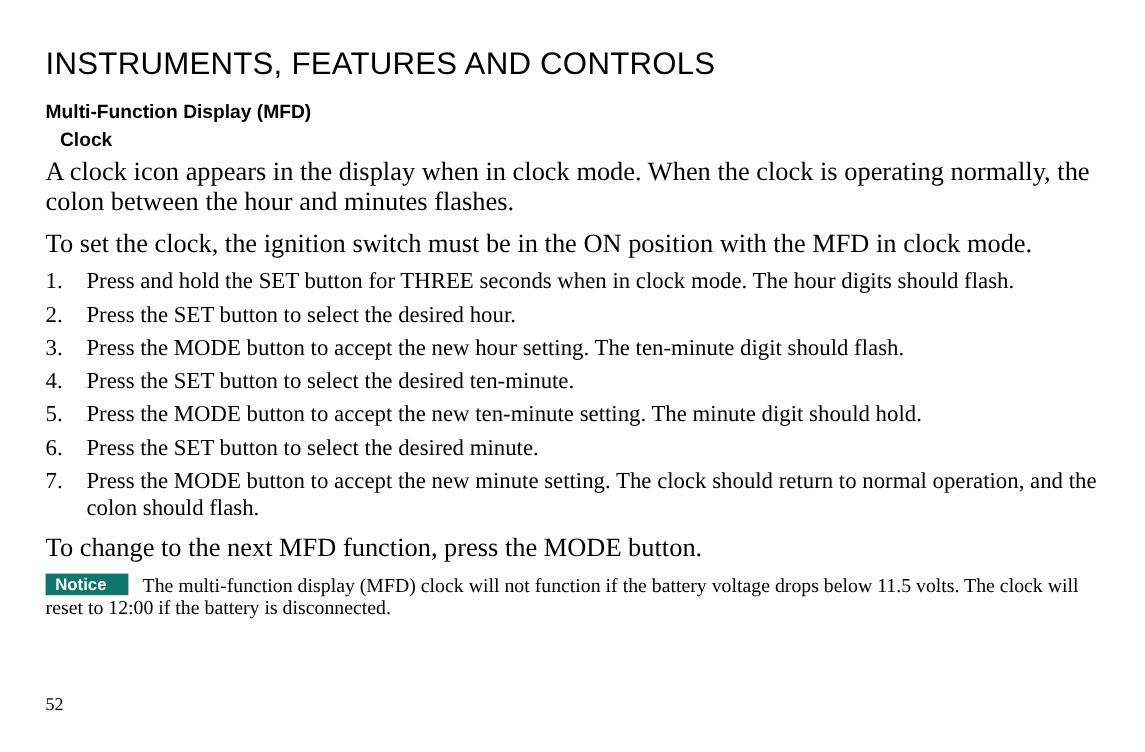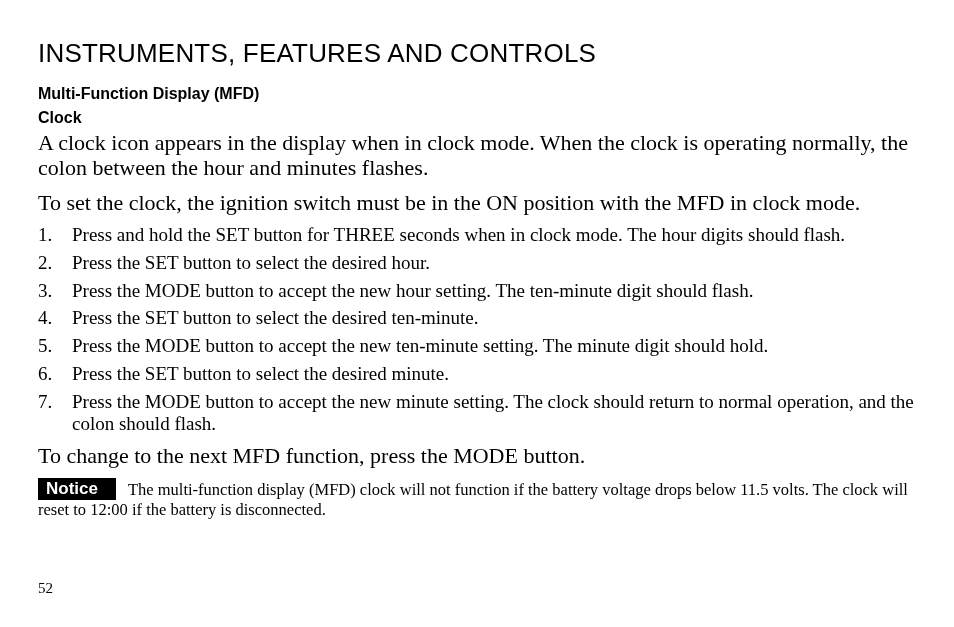--- a/index.html
+++ b/index.html
@@ -24,20 +24,21 @@
       font-weight: bold;
       font-size: 16px;
       margin-bottom: 6px;
       margin-top: 16px;
     }
     .h3 {
       font-family: Arial, Helvetica, sans-serif;
       font-weight: bold;
       font-size: 16px;
       margin-bottom: 3px;
+      margin-left: 12px;
     }
     .para {
       font-size: 22px;
       line-height: 1.15;
       margin-bottom: 9px;
     }
     ol.steps {
       list-style: none;
       counter-reset: step;
       margin-bottom: 8px;
@@ -56,25 +57,25 @@
       left: 0;
       top: 0;
     }
     .notice-line {
       font-size: 16.5px;
       line-height: 1.18;
       margin-top: 10px;
     }
     .notice-badge {
       display: inline-block;
-      background: #000000;
+      background: #0f766e;
       color: #fff;
       font-family: Arial, Helvetica, sans-serif;
       font-weight: bold;
-      font-size: 17px;
+      font-size: 14px;
       padding: 1px 18px 1px 8px;
       margin-right: 12px;
       vertical-align: 1px;
     }
     .page-number {
       position: absolute;
       left: 38px;
       bottom: 30px;
       font-size: 15px;
     }

